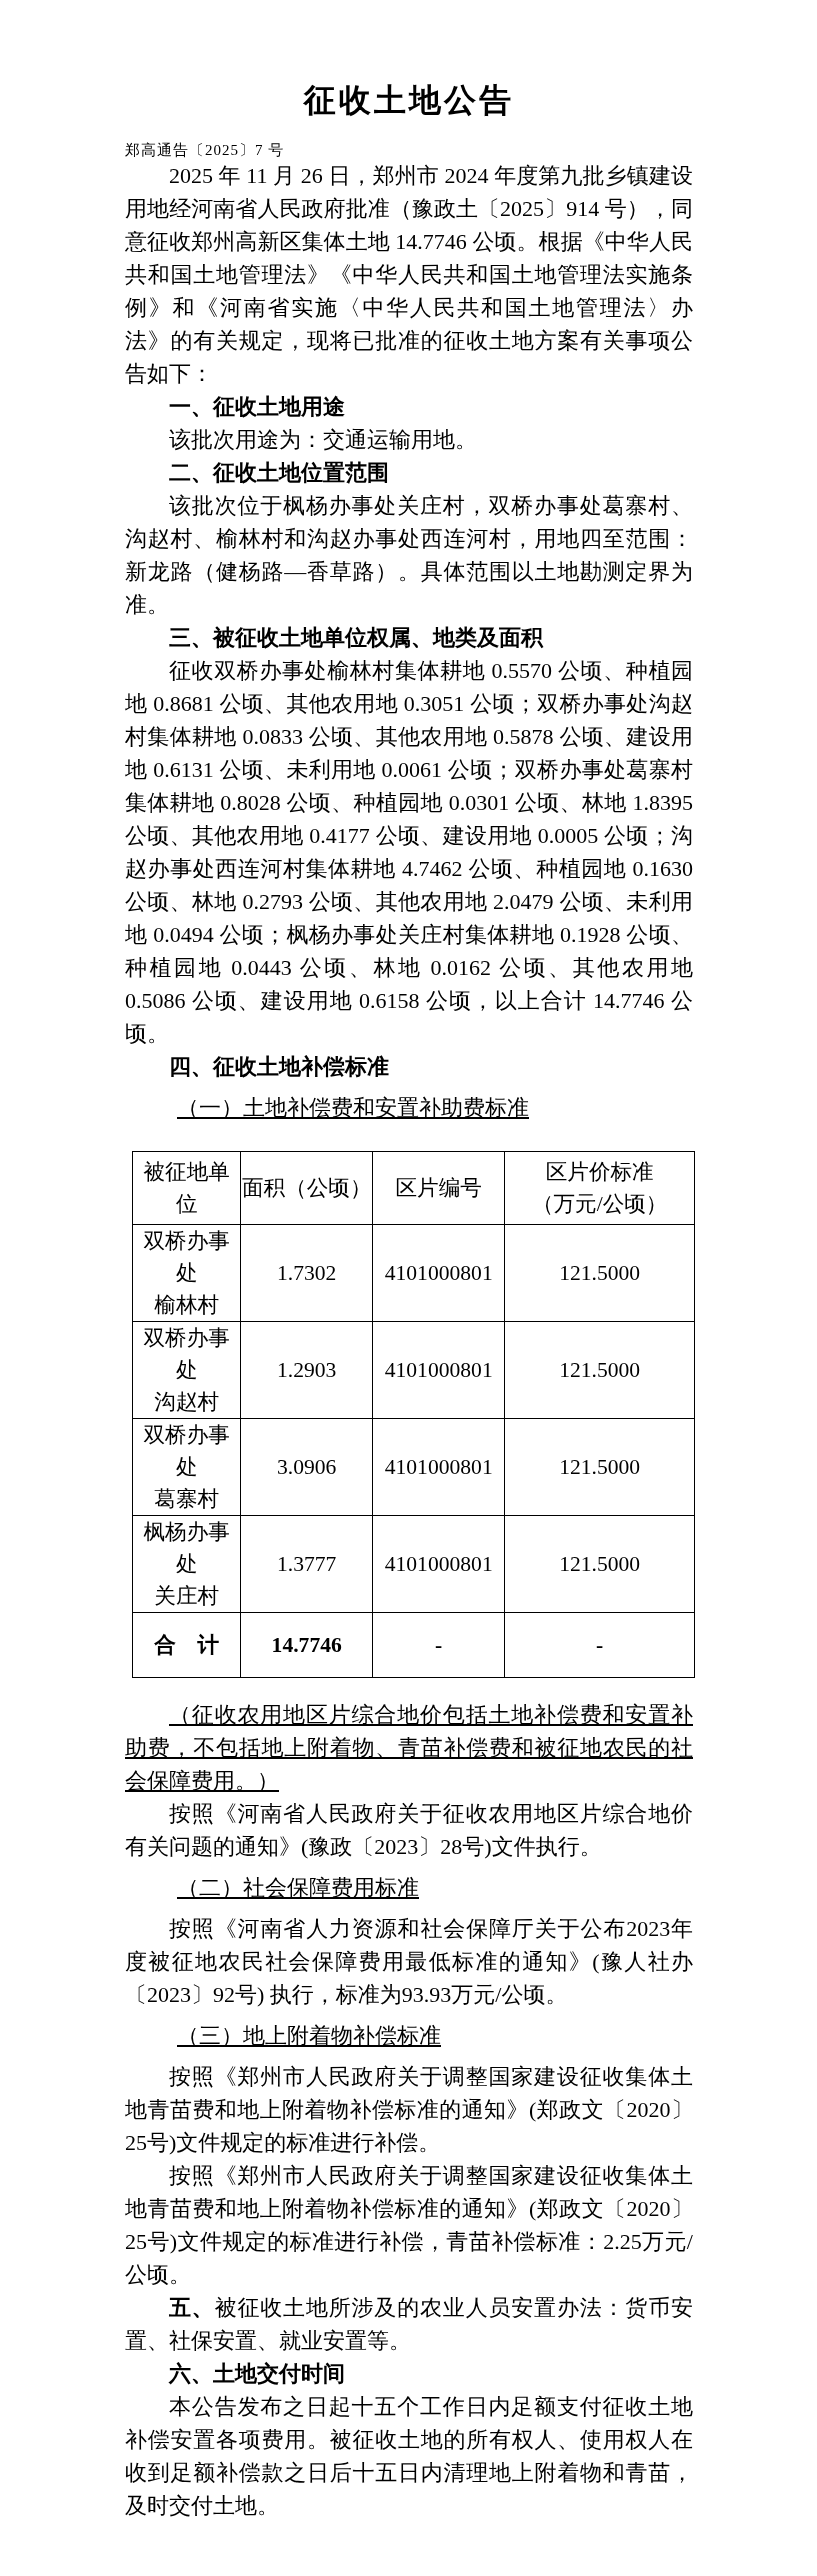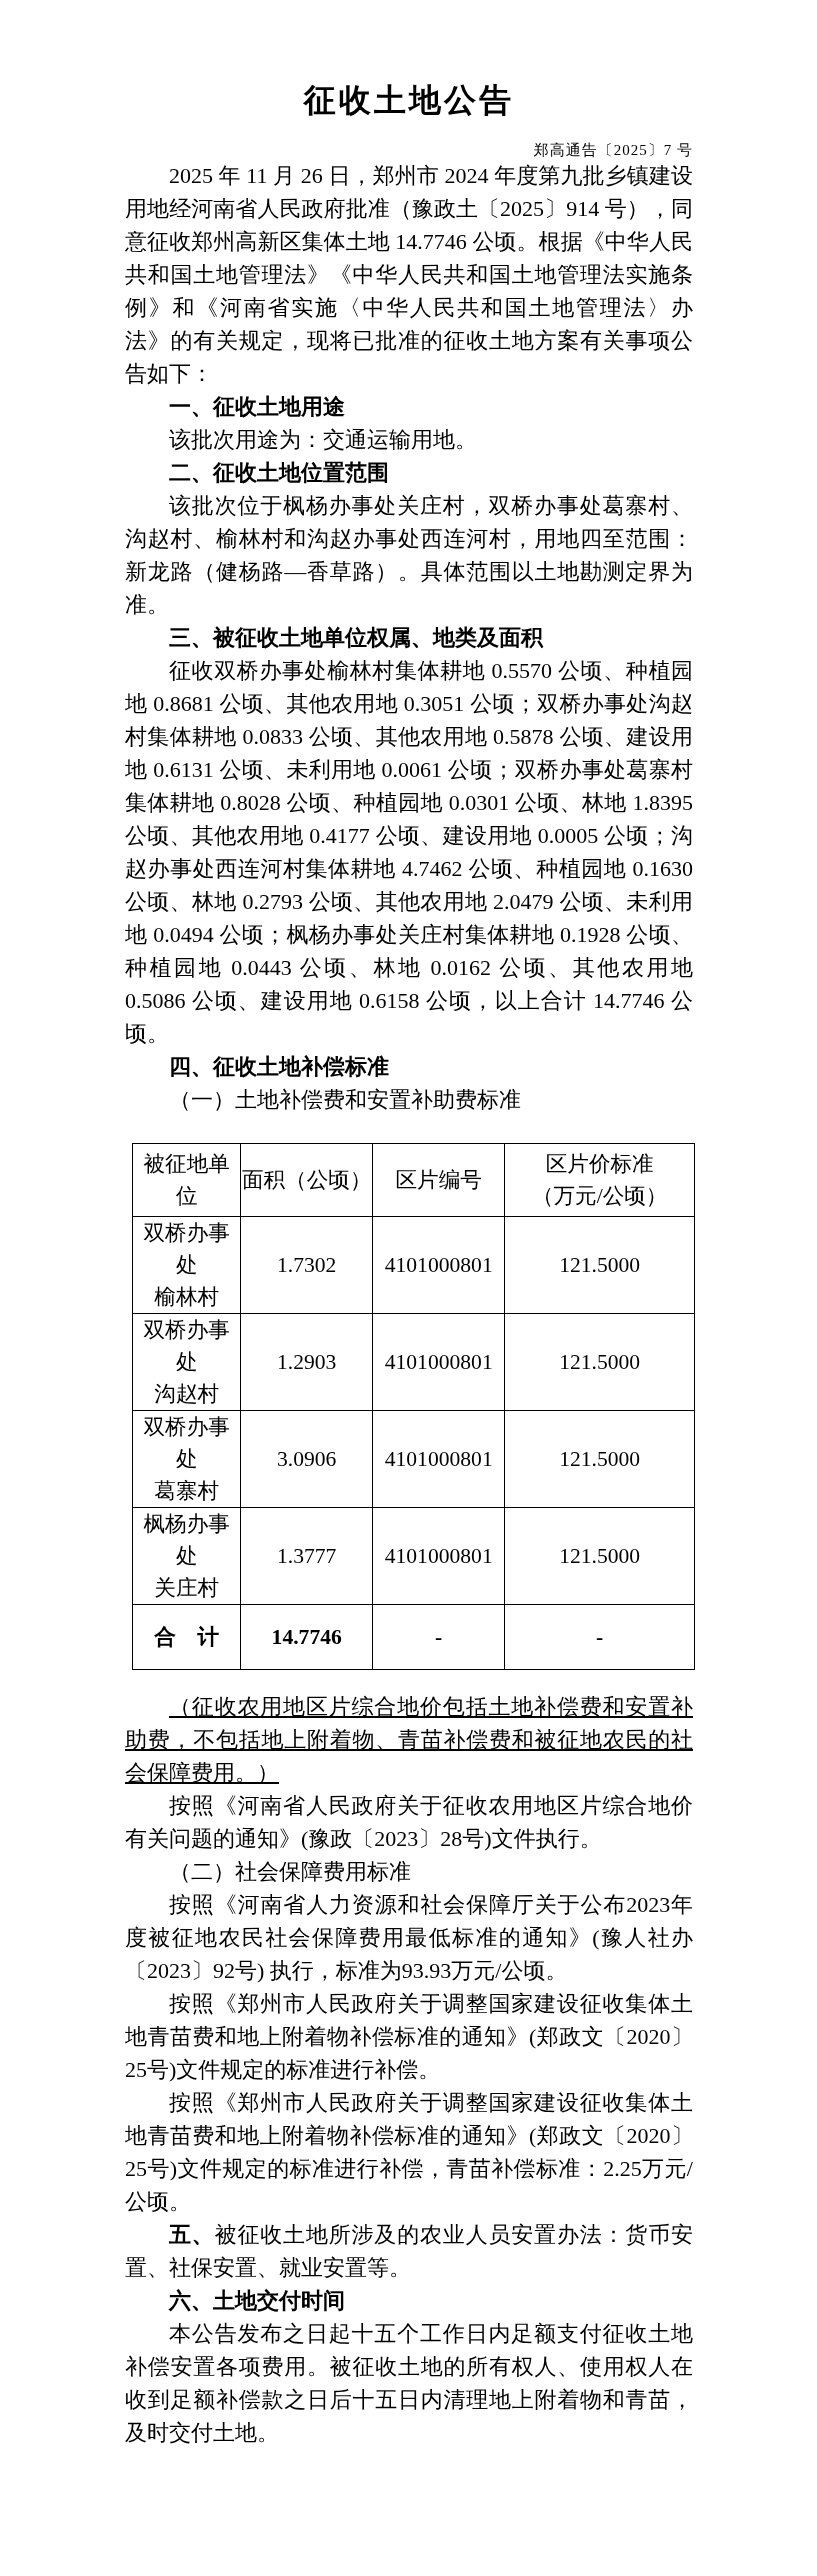--- a/index.html
+++ b/index.html
@@ -18,40 +18,40 @@
   .title {
     margin: 0;
     text-align: center;
     font-size: 32px;
     line-height: 38px;
     font-weight: bold;
     letter-spacing: 3.1px;
     font-family: "Liberation Serif", "DejaVu Serif", serif;
   }
   .docno {
-    text-align: right;
+    text-align: left;
     font-size: 15px;
     line-height: 16.5px;
     margin-top: 23px;
     letter-spacing: 1px;
   }
   p.body {
     margin: 0;
     text-align: justify;
     text-indent: 44px;
   }
   p.first { }
   p.hsec {
     margin: 0;
     text-indent: 44px;
     font-weight: bold;
     font-family: "Liberation Sans", "DejaVu Sans", sans-serif;
     text-align: justify;
   }
-  p.hsub { margin: 0; text-indent: 44px; text-align: justify; }
+  p.hsub { margin: 8px; text-indent: 44px; text-align: justify; text-decoration: underline; }
   .bnum {
     font-weight: bold;
     font-family: "Liberation Sans", "DejaVu Sans", sans-serif;
   }
   table.comp {
     border-collapse: collapse;
     margin: 27px 0 0 7.2px;
     width: 563px;
     table-layout: fixed;
   }
@@ -150,20 +150,21 @@
       </tr>
     </tbody>
   </table>
 
   <p class="body note">（征收农用地区片综合地价包括土地补偿费和安置补助费，不包括地上附着物、青苗补偿费和被征地农民的社会保障费用。）</p>
   <p class="body">按照《河南省人民政府关于征收农用地区片综合地价有关问题的通知》(豫政〔2023〕28号)文件执行。</p>
 
   <p class="hsub">（二）社会保障费用标准</p>
   <p class="body">按照《河南省人力资源和社会保障厅关于公布2023年度被征地农民社会保障费用最低标准的通知》(豫人社办〔2023〕92号) 执行，标准为93.93万元/公顷。</p>
 
+  <p class="hsub">（三）地上附着物补偿标准</p>
   <p class="body">按照《郑州市人民政府关于调整国家建设征收集体土地青苗费和地上附着物补偿标准的通知》(郑政文〔2020〕25号)文件规定的标准进行补偿。</p>
 
   <p class="body">按照《郑州市人民政府关于调整国家建设征收集体土地青苗费和地上附着物补偿标准的通知》(郑政文〔2020〕25号)文件规定的标准进行补偿，青苗补偿标准：2.25万元/公顷。</p>
 
   <p class="body"><span class="bnum">五、</span><span>被征收土地所涉及的农业人员安置办法：货币安置、社保安置、就业安置等。</span></p>
 
   <p class="hsec">六、土地交付时间</p>
   <p class="body">本公告发布之日起十五个工作日内足额支付征收土地补偿安置各项费用。被征收土地的所有权人、使用权人在收到足额补偿款之日后十五日内清理地上附着物和青苗，及时交付土地。</p>
 
 </div>

